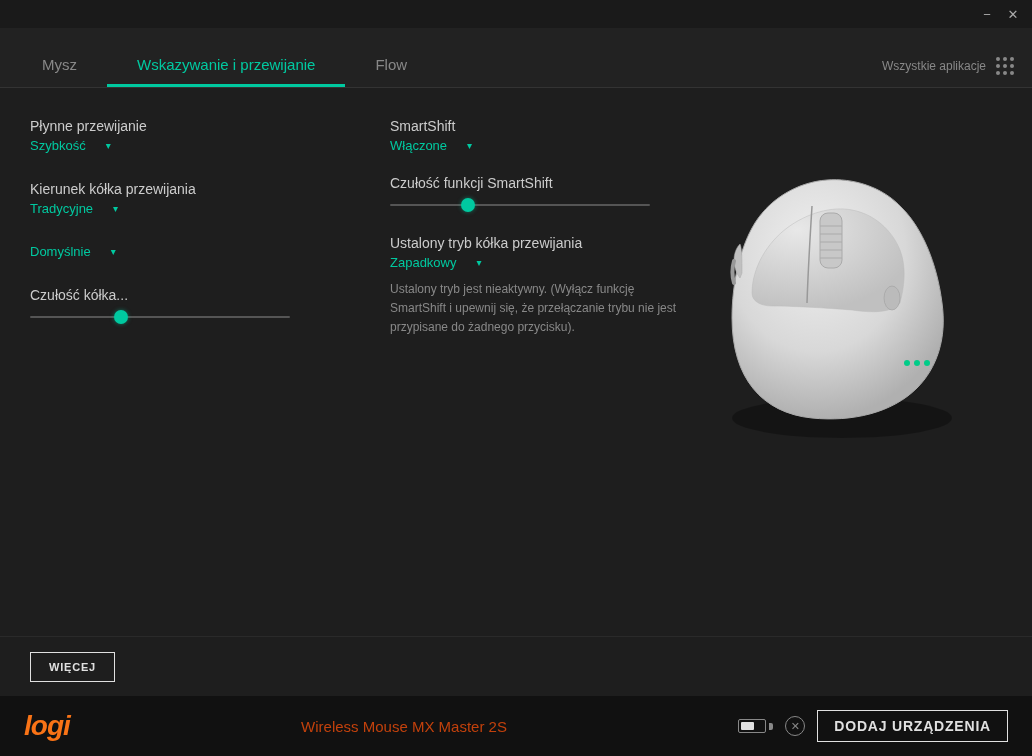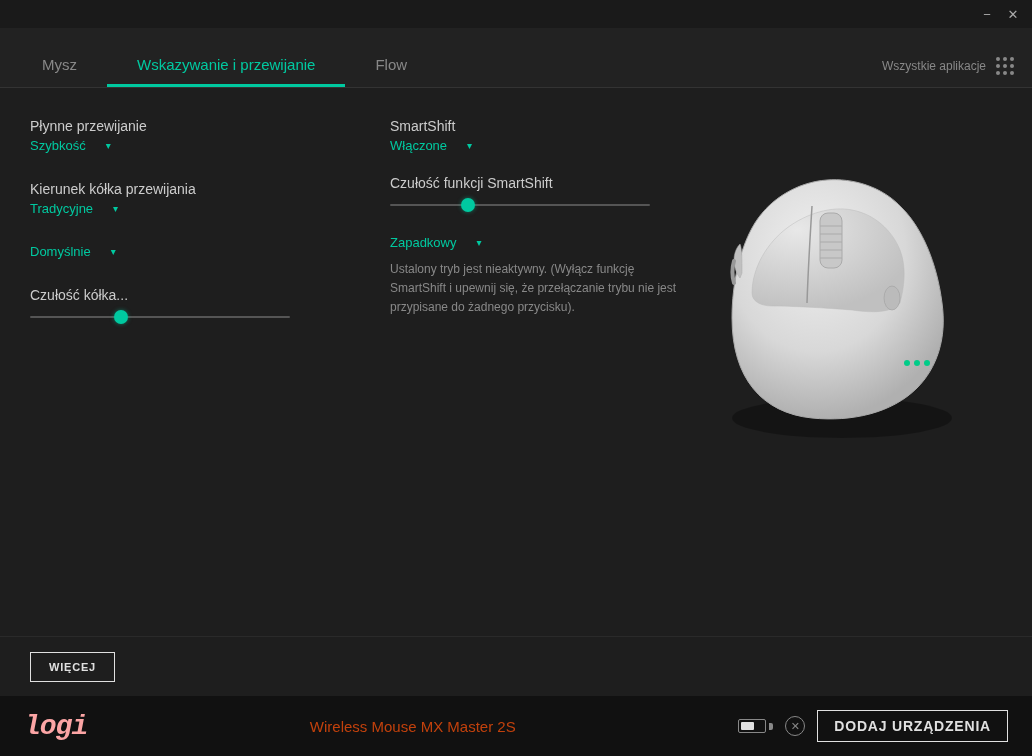--- a/index.html
+++ b/index.html
@@ -225,24 +225,23 @@
     .footer {
       height: 60px;
       background: #111;
       display: flex;
       align-items: center;
       padding: 0 24px;
     }
     .logi-logo {
       font-size: 28px;
       font-weight: 700;
-      color: #fca5a5;
+      color: #f97316;
       font-style: italic;
       letter-spacing: -1px;
-      font-family: Liberation Mono, monospace;
     }
     .device-name {
       flex: 1;
       text-align: center;
       font-size: 15px;
       color: #c2410c;
     }
     .footer-right {
       display: flex;
       align-items: center;
@@ -378,20 +377,21 @@
 
     <div>
       <div class="setting-label">Czułość funkcji SmartShift</div>
       <div class="slider-container">
         <div class="slider-track"></div>
         <div class="slider-thumb" style="left: 30%;"></div>
       </div>
     </div>
 
     <div>
+      <div class="setting-label">Ustalony tryb kółka przewijania</div>
       <div class="dropdown-value">
         <span>Zapadkowy</span>
         <span class="chevron">▾</span>
       </div>
       <div class="desc-text" style="margin-top: 10px;">Ustalony tryb jest nieaktywny. (Wyłącz funkcję SmartShift i upewnij się, że przełączanie trybu nie jest przypisane do żadnego przycisku).</div>
     </div>
 
 
   </div>
 

